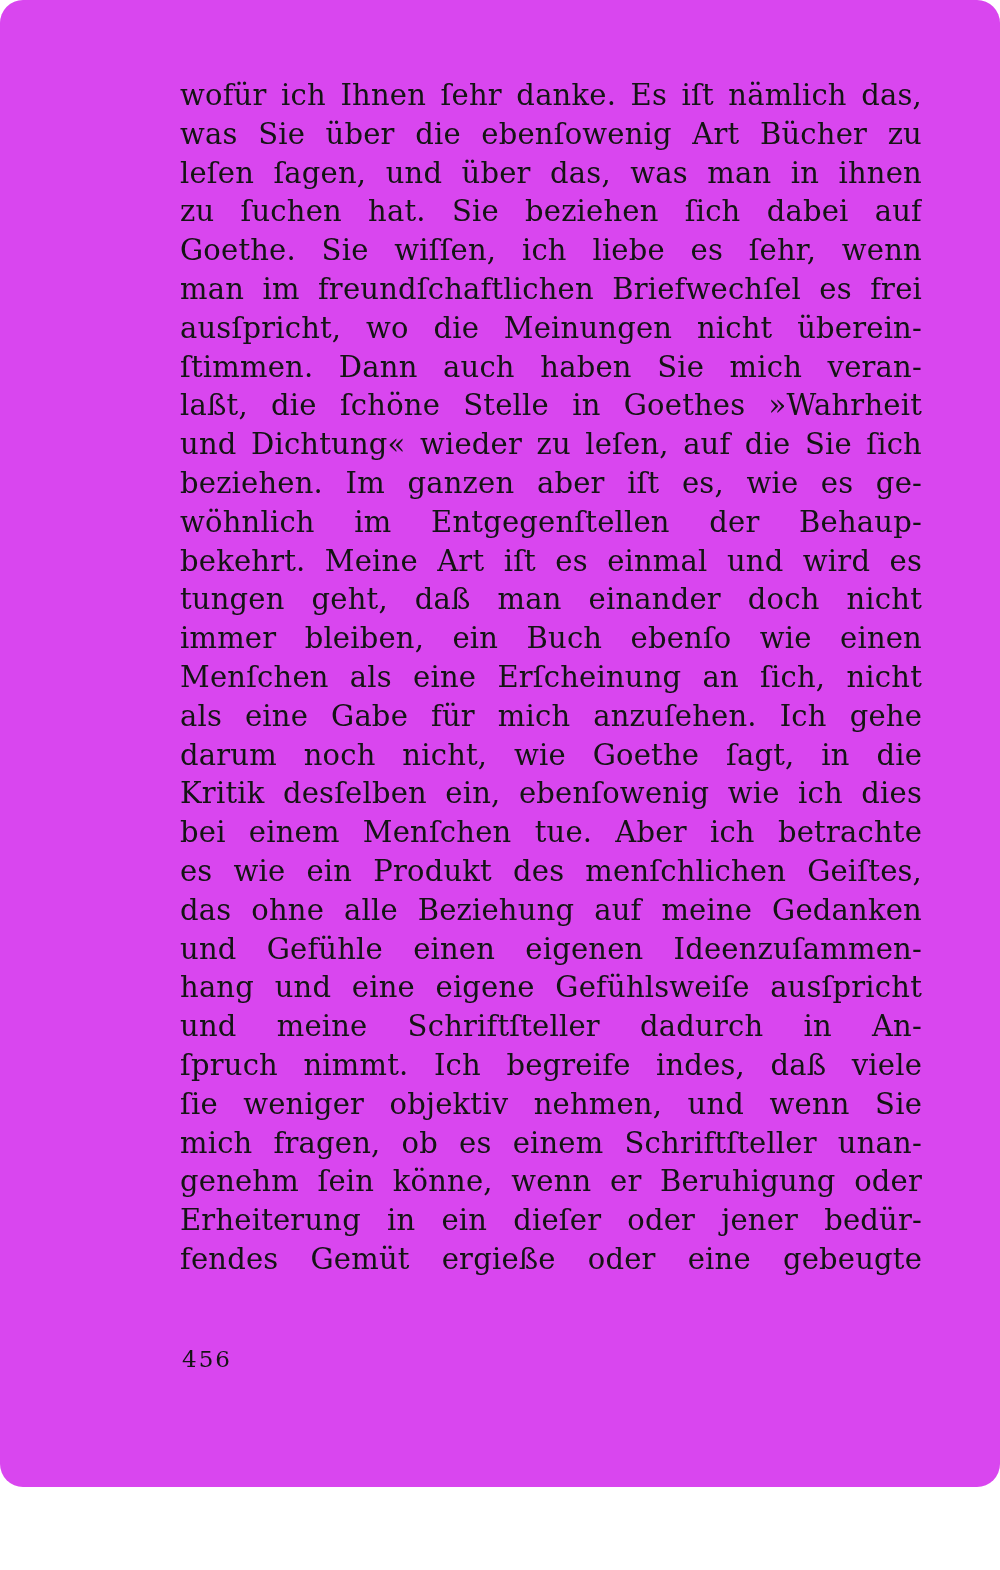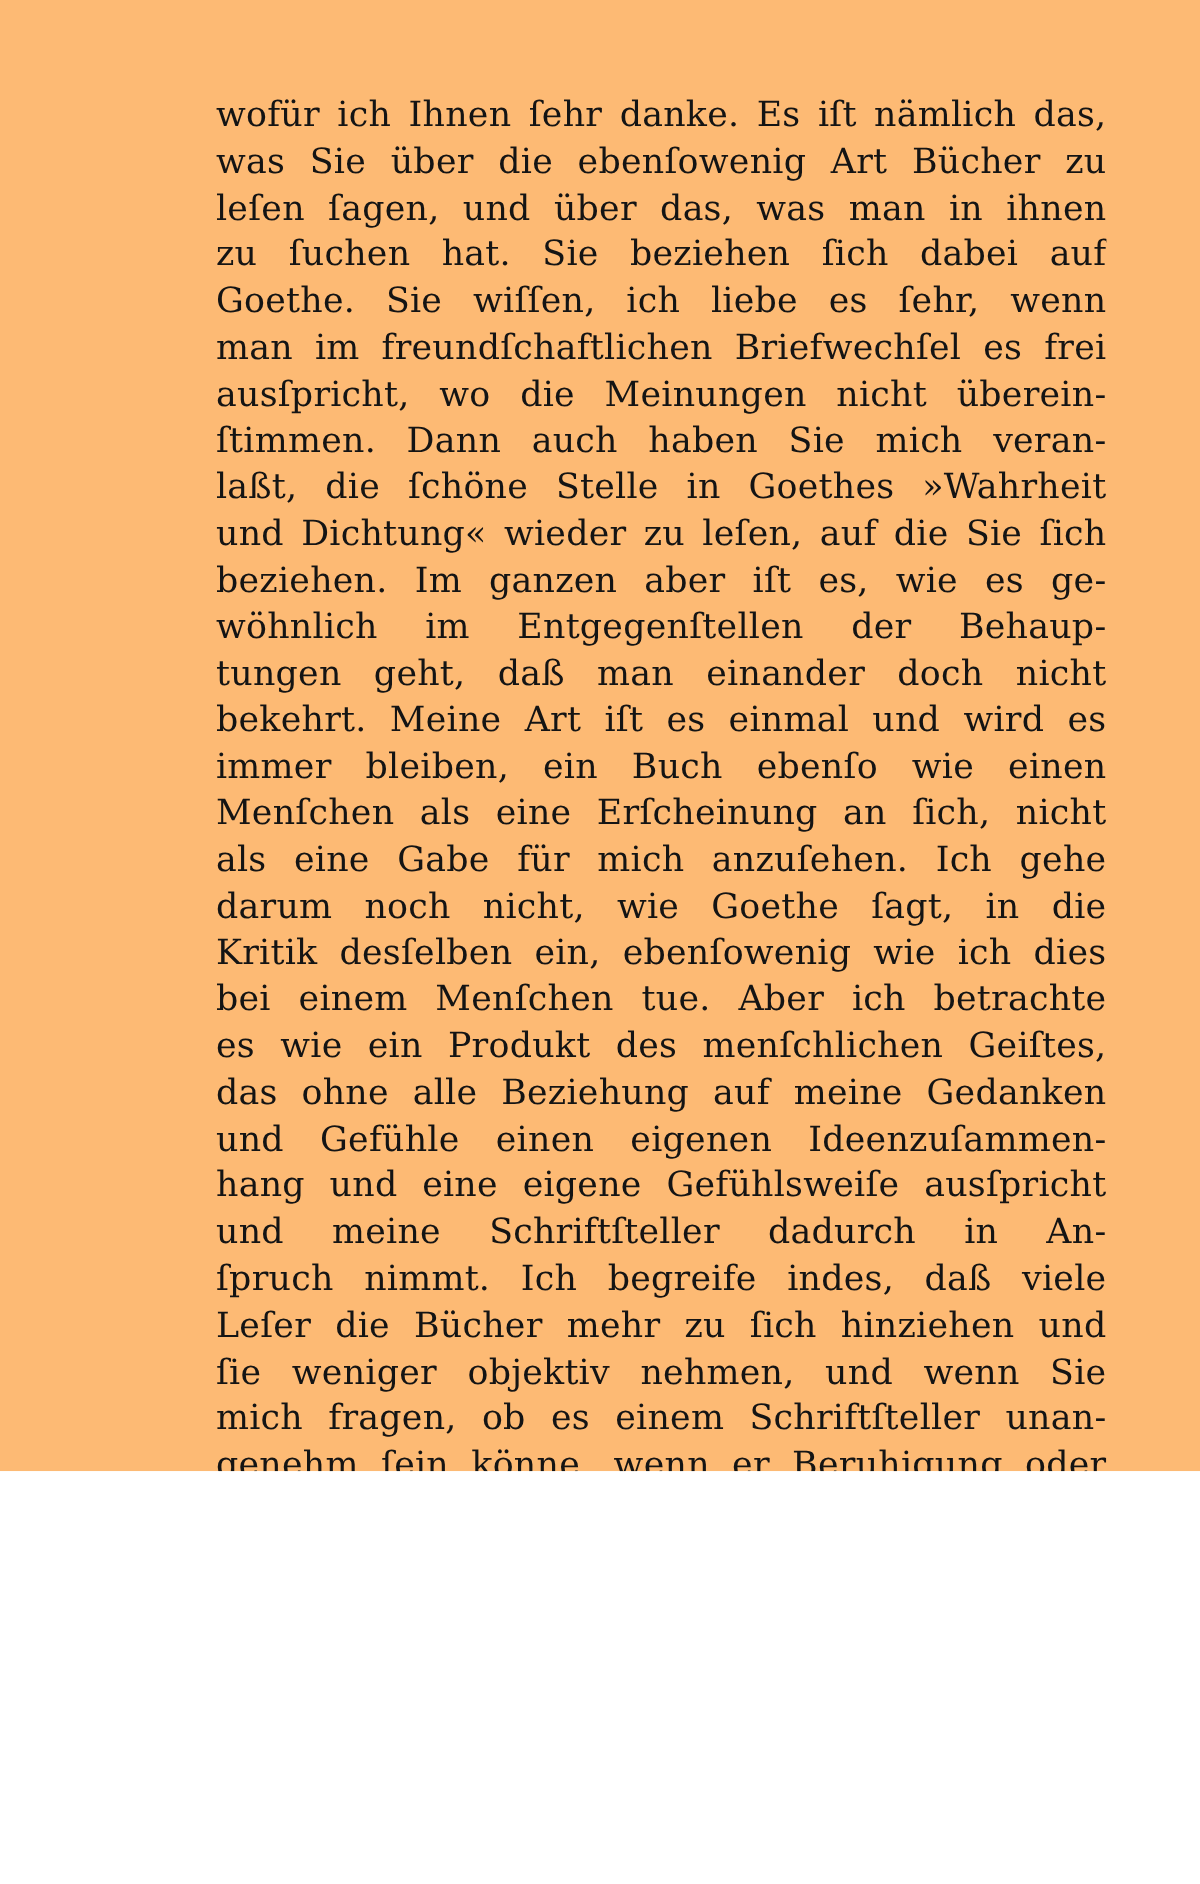--- a/index.html
+++ b/index.html
@@ -4,25 +4,26 @@
 <title>Scanned book page 456</title>
 <style>
   html, body {
     margin: 0;
     padding: 0;
     background: #ffffff;
   }
   .page {
     position: relative;
     width: 1000px;
-    height: 1226px;
-    background: #fdba74;
+    height: 1487px;
+    background: #d946ef;
     overflow: hidden;
     font-family: "DejaVu Serif", "Liberation Serif", serif;
     color: #141414;
+    border-radius: 23px;
   }
   .text-block {
     position: absolute;
     left: 180px;
     top: 76px;
     width: 742px;
   }
   .line {
     font-size: 29px;
     line-height: 38.8px;
@@ -62,37 +63,37 @@
     <div class="line">leſen ſagen, und über das, was man in ihnen</div>
     <div class="line">zu ſuchen hat. Sie beziehen ſich dabei auf</div>
     <div class="line">Goethe. Sie wiſſen, ich liebe es ſehr, wenn</div>
     <div class="line">man im freundſchaftlichen Briefwechſel es frei</div>
     <div class="line">ausſpricht, wo die Meinungen nicht überein-</div>
     <div class="line">ſtimmen. Dann auch haben Sie mich veran-</div>
     <div class="line">laßt, die ſchöne Stelle in Goethes »Wahrheit</div>
     <div class="line">und Dichtung« wieder zu leſen, auf die Sie ſich</div>
     <div class="line">beziehen. Im ganzen aber iſt es, wie es ge-</div>
     <div class="line">wöhnlich im Entgegenſtellen der Behaup-</div>
+    <div class="line">bekehrt. Meine Art iſt es einmal und wird es</div>
     <div class="line">tungen geht, daß man einander doch nicht</div>
-    <div class="line">bekehrt. Meine Art iſt es einmal und wird es</div>
     <div class="line">immer bleiben, ein Buch ebenſo wie einen</div>
     <div class="line">Menſchen als eine Erſcheinung an ſich, nicht</div>
     <div class="line">als eine Gabe für mich anzuſehen. Ich gehe</div>
     <div class="line">darum noch nicht, wie Goethe ſagt, in die</div>
     <div class="line">Kritik desſelben ein, ebenſowenig wie ich dies</div>
     <div class="line">bei einem Menſchen tue. Aber ich betrachte</div>
     <div class="line">es wie ein Produkt des menſchlichen Geiſtes,</div>
     <div class="line">das ohne alle Beziehung auf meine Gedanken</div>
     <div class="line">und Gefühle einen eigenen Ideenzuſammen-</div>
     <div class="line">hang und eine eigene Gefühlsweiſe ausſpricht</div>
     <div class="line">und meine Schriftſteller dadurch in An-</div>
     <div class="line">ſpruch nimmt. Ich begreife indes, daß viele</div>
-    <div class="line">Leſer die Bücher mehr zu ſich hinziehen und</div>
     <div class="line">ſie weniger objektiv nehmen, und wenn Sie</div>
     <div class="line">mich fragen, ob es einem Schriftſteller unan-</div>
     <div class="line">genehm ſein könne, wenn er Beruhigung oder</div>
     <div class="line">Erheiterung in ein dieſer oder jener bedür-</div>
+    <div class="line">fendes Gemüt ergieße oder eine gebeugte</div>
   </div>
 
   <div class="page-number">456</div>
 
   <div class="bottom-bar"></div>
 </div>
 
 </body></html>

